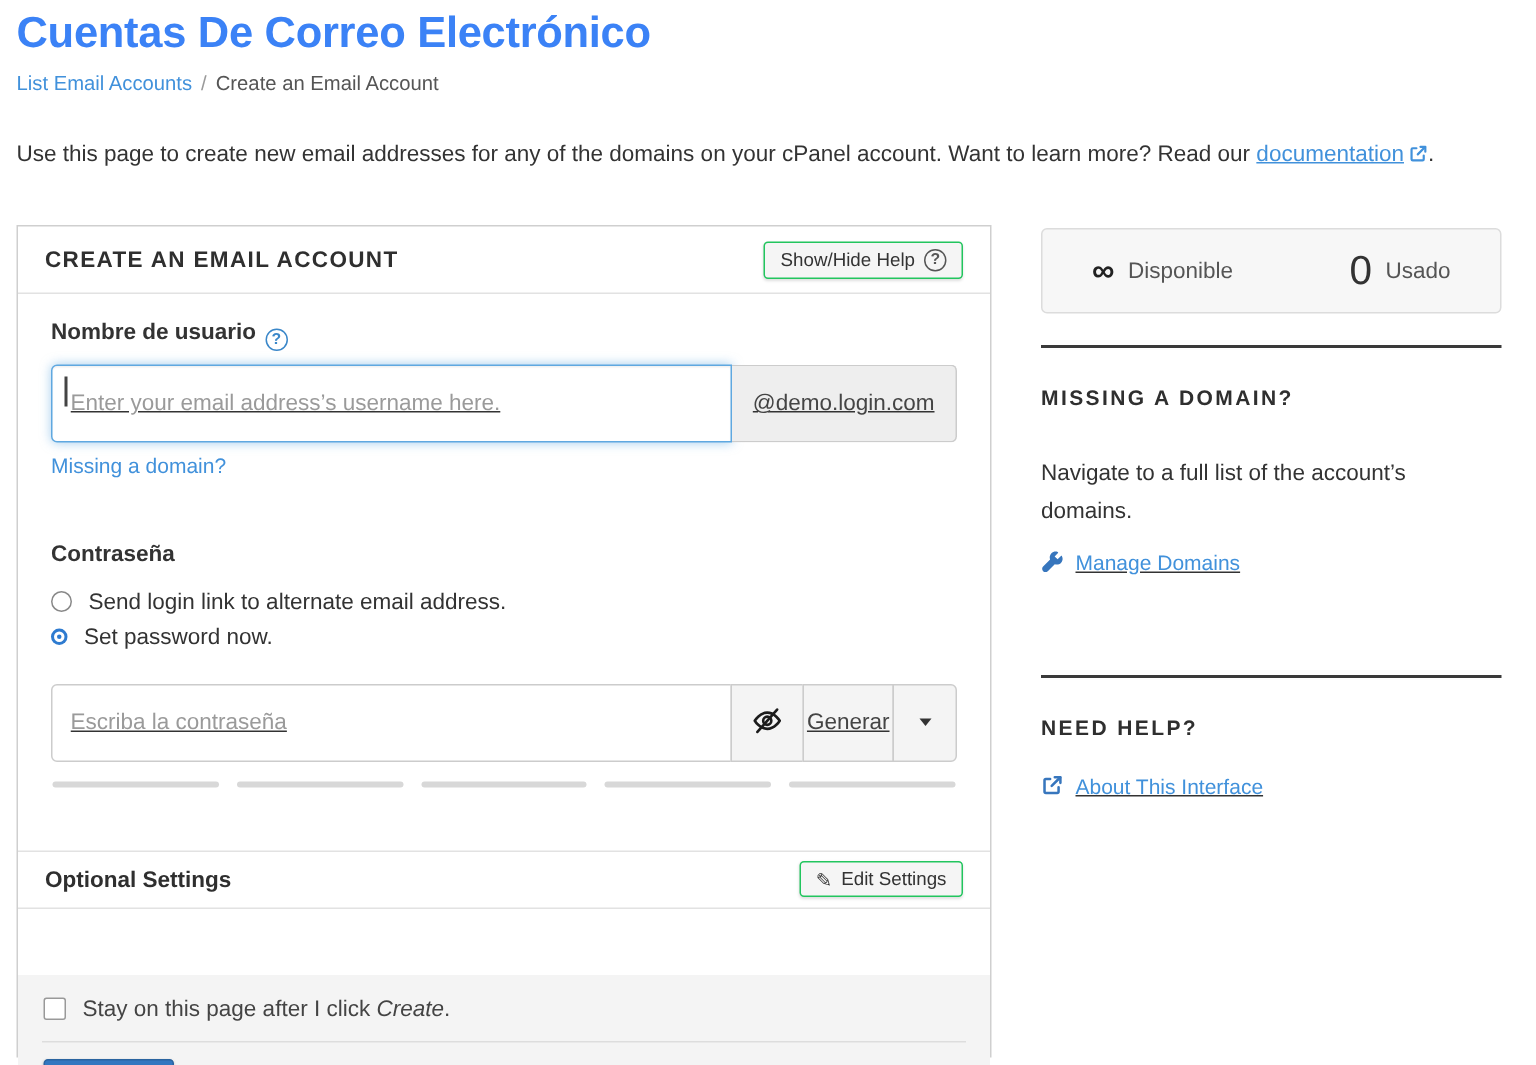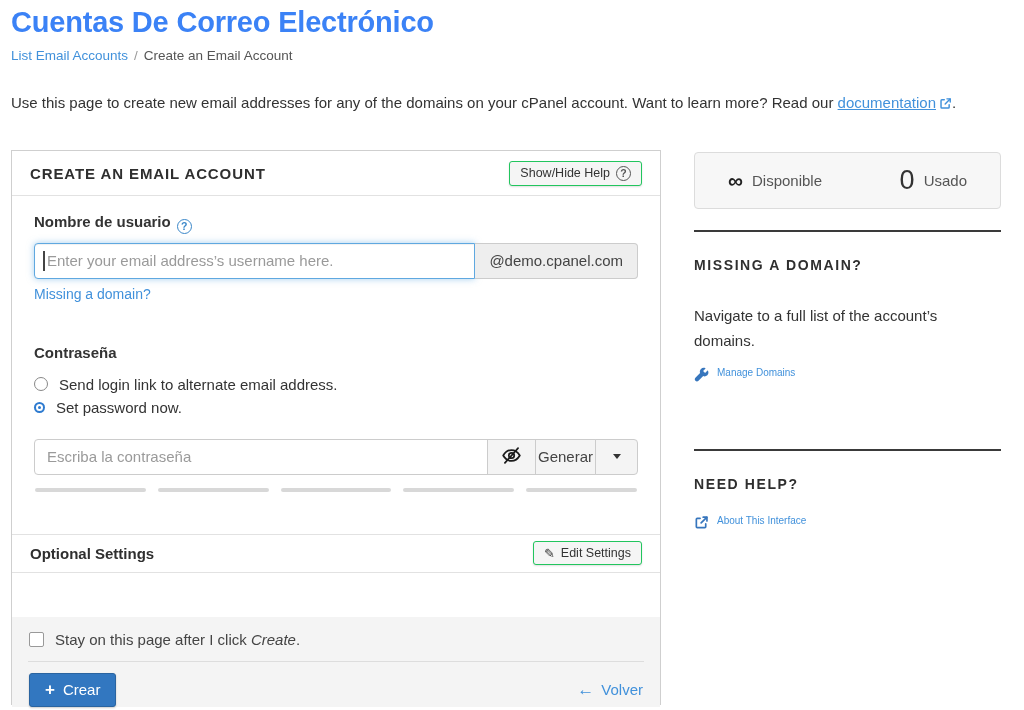--- a/index.html
+++ b/index.html
@@ -33,21 +33,21 @@
   .small-btn { background:#f5f5f5; border:1px solid #22c55e; border-radius:3px; font-size:12.5px; color:#333;
                padding:4px 10px; display:inline-flex; align-items:center; gap:6px; cursor:pointer;
                box-shadow:0 1px 2px rgba(0,0,0,.13); font-family:inherit; }
   .q-circle { display:inline-flex; align-items:center; justify-content:center; width:15px; height:15px;
               border-radius:50%; border:1px solid #555; color:#555; font-size:10.5px; font-weight:bold; line-height:1; }
   .q-circle.blue { border:1.5px solid #3a87c9; color:#3a87c9; margin-left:6px; vertical-align:-3px; }
 
   .panel-body { padding:17px 22px 0; flex:0 0 auto; }
   .field-label { font-size:15px; font-weight:bold; color:#333; }
 
-  .input-group { display:flex; margin-top:9px; height:36px; position:relative; }
+  .input-group { display:flex; margin-top:9px; height:52px; position:relative;text-decoration:underline; }
   .input-group input { flex:1; min-width:0; font-size:15px; font-family:inherit; padding:0 12px; color:#333;
                        border:1px solid #ccc; border-radius:4px 0 0 4px; outline:none; }
   .input-group input::placeholder { color:#9a9a9a; opacity:1; }
   input.focused { border:1px solid #5fa8e0; box-shadow:inset 0 1px 1px rgba(0,0,0,.06), 0 0 7px rgba(95,168,224,.55); }
   .text-cursor { position:absolute; left:9px; top:8px; width:1.5px; height:20px; background:#444; }
   .addon { background:#eeeeee; border:1px solid #ccc; border-left:none; border-radius:0 4px 4px 0;
            display:flex; align-items:center; padding:0 14px; font-size:15px; color:#444; }
 
   .missing-link { display:inline-block; margin-top:7px; font-size:14px; color:#4191db; text-decoration:none; }
 
@@ -94,21 +94,21 @@
   .stats { margin-top:2px; height:57px; background:#f7f7f7; border:1px solid #dcdcdc; border-radius:4px;
            display:flex; align-items:center; justify-content:space-between; padding:0 33px; }
   .stat { display:flex; align-items:center; gap:9px; }
   .inf-symbol { font-size:21px; font-weight:bold; color:#222; line-height:1; }
   .stat-label { font-size:15px; color:#555; }
   .zero-value { font-size:27px; color:#333; line-height:1; }
   .hr-dark { border:none; border-top:2px solid #3a3a3a; margin:21px 0 0; }
   .hr-dark.second { margin-top:67px; }
   .side-heading { margin:25px 0 0; font-size:14px; font-weight:bold; letter-spacing:1.6px; color:#2f2f2f; }
   .side-text { margin:30px 0 0; font-size:15px; color:#333; line-height:1.68; padding-right:6px; }
-  .side-link-row { margin-top:13px; display:flex; align-items:flex-start; gap:8px; font-size:10px; }
+  .side-link-row { margin-top:13px; display:flex; align-items:flex-start; gap:8px; font-size:14px;text-decoration:underline; }
   .side-link-row a { color:#4191db; text-decoration:none; }
   .side-link-row.about { margin-top:23px; }
   .icon-blue { color:#3776bd; display:inline-flex; }
 </style>
 </head>
 <body>
 
 <div class="wrap">
 
   <h1 class="page-title">Cuentas De Correo Electrónico</h1>
@@ -136,21 +136,21 @@
         </button>
       </div>
 
       <div class="panel-body">
 
         <div class="field-label"><span>Nombre de usuario</span><span class="q-circle blue">?</span></div>
 
         <div class="input-group">
           <input class="focused" type="text" placeholder="Enter your email address’s username here." style="">
           <span class="text-cursor"></span>
-          <span class="addon">@demo.cpanel.com</span>
+          <span class="addon">@demo.login.com</span>
         </div>
 
         <a href="#" class="missing-link">Missing a domain?</a>
 
         <div class="field-label pw-label">Contraseña</div>
 
         <div class="radio-group">
           <div class="radio-row">
             <span class="radio-dot-off"></span>
             <span>Send login link to alternate email address.</span>

